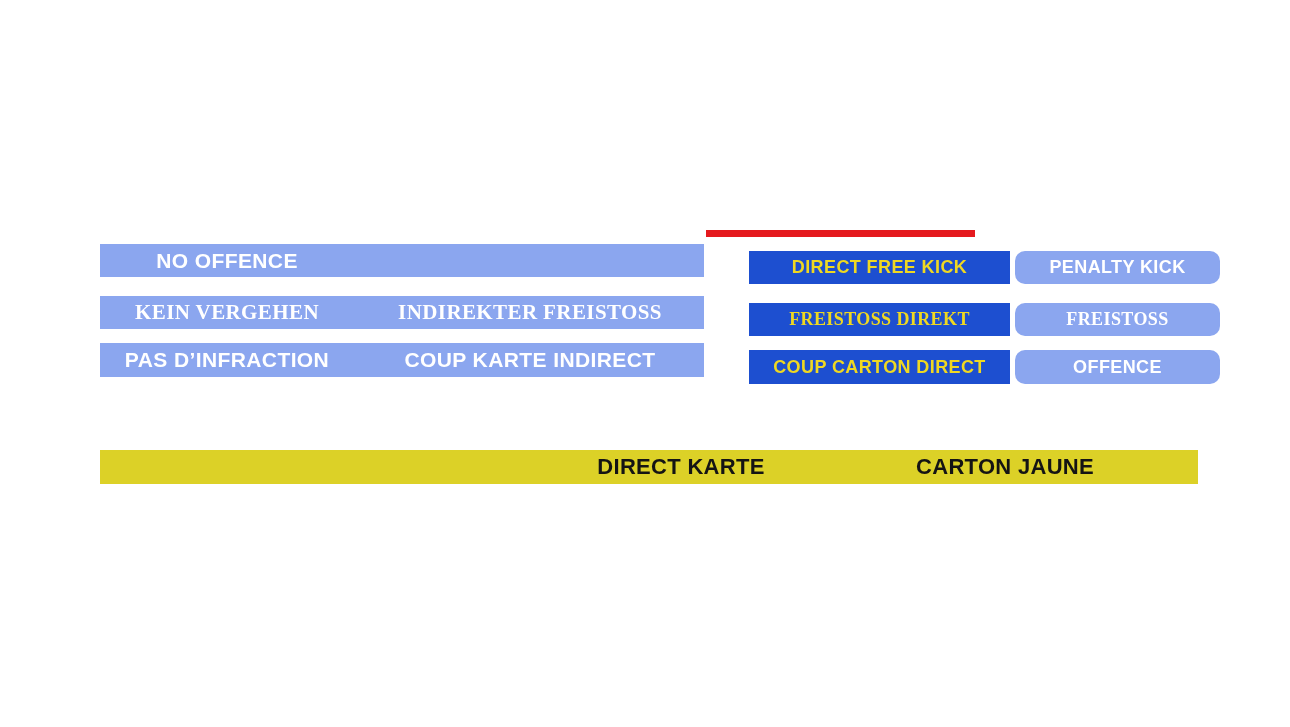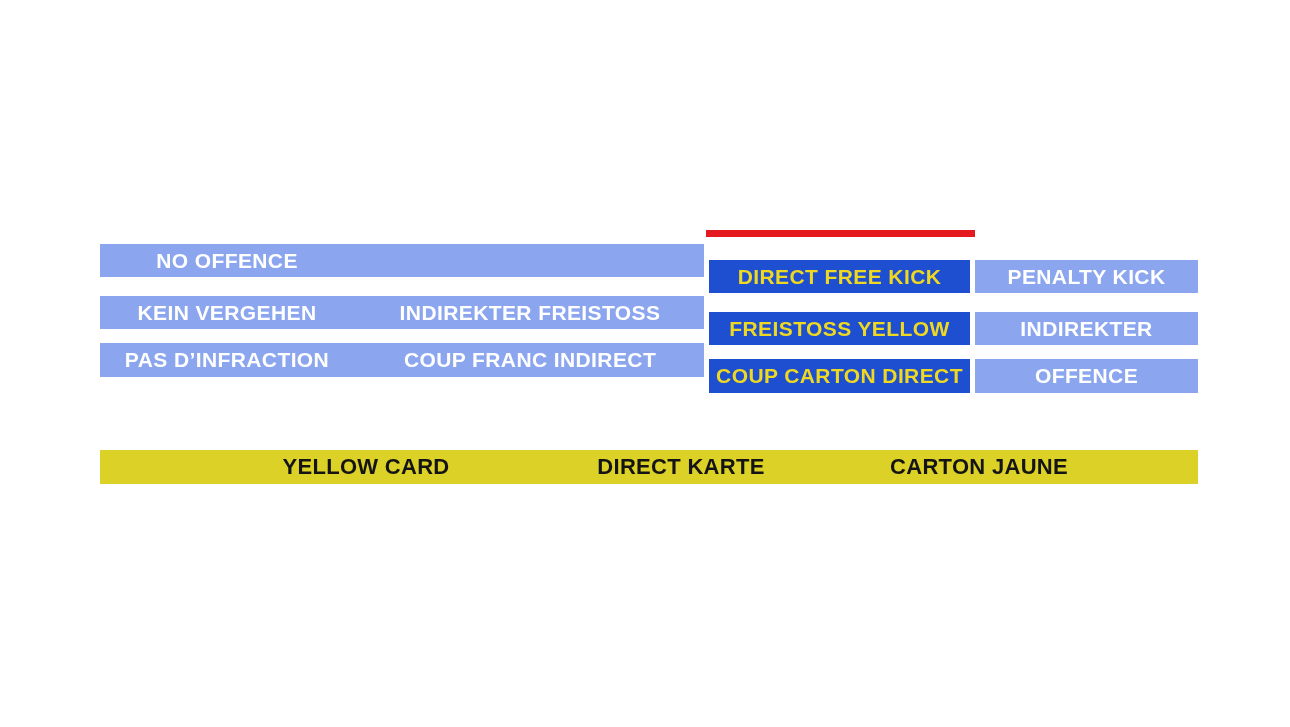--- a/index.html
+++ b/index.html
@@ -32,21 +32,21 @@
     background: var(--red);
   }
   .row {
     position: absolute;
     left: 0;
     width: 1290px;
     height: 33px;
     padding-left: 6px;
   }
   .row.r1 { top: 244px; }
-  .row.r2 { top: 296px; }
+  .row.r2 { top: 296px; font-family: Liberation Serif, serif; }
   .row.r3 { top: 343px; height: 34px; text-decoration: underline; }
   .pair-bar {
     position: absolute;
     left: 100px;
     top: 0;
     width: 604px;
     height: 100%;
     background: var(--light-blue);
   }
   .opt {
@@ -60,42 +60,44 @@
     color: #ffffff;
     font-weight: 700;
     font-size: 21px;
     letter-spacing: 0.4px;
     cursor: pointer;
   }
   .opt.c1 { left: 127px; }
   .opt.c2 { left: 430px; }
   .cell {
     position: absolute;
-    top: 16px;
+    top: 7px;
     height: 100%;
     display: flex;
     align-items: center;
     justify-content: center;
     white-space: nowrap;
     font-weight: 700;
-    font-size: 21px;
+    font-size: 18px;
     letter-spacing: 0.4px;
     cursor: pointer;
+    margin-left: 40px;
   }
   .cell.selected {
     left: 709px;
     width: 261px;
     background: var(--dark-blue);
     color: var(--yellow-text);
   }
   .cell.right {
     left: 975px;
-    width: 223px;
+    width: 205px;
     background: var(--light-blue);
     color: #ffffff;
+    border-radius: 10px;
   }
   .card-bar {
     position: absolute;
     left: 100px;
     top: 450px;
     width: 1098px;
     height: 34px;
     background: var(--yellow);
   }
   .card-label {
@@ -106,21 +108,21 @@
     align-items: center;
     white-space: nowrap;
     transform: translateX(-50%);
     color: var(--black-text);
     font-weight: 700;
     font-size: 22px;
     letter-spacing: 0.3px;
   }
   .card-label.p1 { left: 266px; }
   .card-label.p2 { left: 581px; }
-  .card-label.p3 { left: 879px; text-align: center; }
+  .card-label.p3 { left: 905px; text-align: center; }
 </style>
 </head>
 <body>
 
 <div class="screen">
 
   <div class="red-indicator"></div>
 
   <div class="row r1">
     <div class="pair-bar">
@@ -128,32 +130,31 @@
     </div>
     <div class="cell selected">DIRECT FREE KICK</div>
     <div class="cell right">PENALTY KICK</div>
   </div>
 
   <div class="row r2">
     <div class="pair-bar">
       <span class="opt c1">KEIN VERGEHEN</span>
       <span class="opt c2">INDIREKTER FREISTOSS</span>
     </div>
-    <div class="cell selected">FREISTOSS YELLOW</div>
-    <div class="cell right">INDIREKTER</div>
+    <div class="cell selected">FREISTOSS DIREKT</div>
+    <div class="cell right">FREISTOSS</div>
   </div>
 
   <div class="row r3">
     <div class="pair-bar">
       <span class="opt c1">PAS D’INFRACTION</span>
-      <span class="opt c2">COUP FRANC INDIRECT</span>
+      <span class="opt c2">COUP KARTE INDIRECT</span>
     </div>
     <div class="cell selected">COUP CARTON DIRECT</div>
     <div class="cell right">OFFENCE</div>
   </div>
 
   <div class="card-bar">
-    <span class="card-label p1">YELLOW CARD</span>
     <span class="card-label p2">DIRECT KARTE</span>
     <span class="card-label p3">CARTON JAUNE</span>
   </div>
 
 </div>
 
 </body></html>

